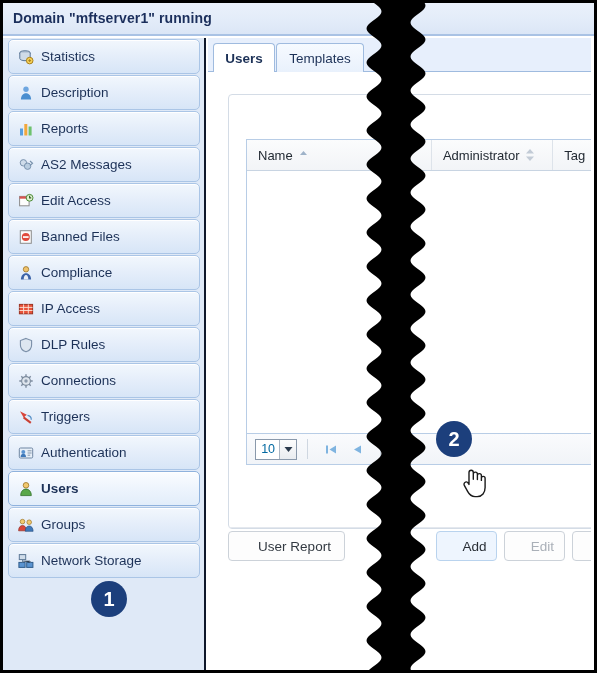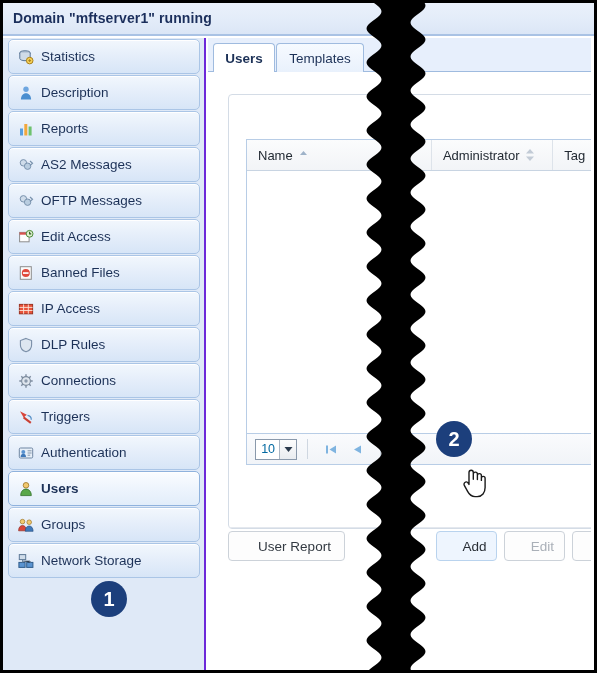--- a/index.html
+++ b/index.html
@@ -44,21 +44,21 @@
 
   
   .sidebar {
     position: absolute;
     left: 0;
     top: 35px;
     width: 203px;
     height: 635px;
     background: #dfe9f7;
     box-sizing: border-box;
-    border-right: 2px solid #6d28d9;
+    border-right: 2px solid #0f172a;
     overflow: hidden;
   }
   .nav-item {
     position: relative;
     height: 35px;
     margin: 1px 4px 1px 5px;
     background: linear-gradient(to bottom, #f2f7fd 0%, #e5eefa 48%, #d7e5f7 100%);
     border: 1px solid #aac5e6;
     border-radius: 5px;
     box-sizing: border-box;
@@ -355,47 +355,47 @@
               <circle cx="5.4" cy="5.8" r="3.2" fill="#cfdcea" stroke="#7a93ae" stroke-width="1"></circle>
               <circle cx="9.6" cy="9.2" r="3.2" fill="#b9cde0" stroke="#7a93ae" stroke-width="1"></circle>
               <path d="M12,4 l2.5,2.3 l-2.5,2.3" fill="none" stroke="#7a93ae" stroke-width="1.2"></path>
             </svg>
           </span>
           <span class="nav-label">AS2 Messages</span>
         </div>
         <div class="nav-item">
           <span class="nicon">
             <svg width="16" height="16" viewBox="0 0 16 16">
-              <circle cx="5.4" cy="5.8" r="3.2" fill="#cfdcea" stroke="#7a93ae" stroke-width="1"></circle>
-              <circle cx="9.6" cy="9.2" r="3.2" fill="#b9cde0" stroke="#7a93ae" stroke-width="1"></circle>
-              <path d="M12,4 l2.5,2.3 l-2.5,2.3" fill="none" stroke="#7a93ae" stroke-width="1.2"></path>
-            </svg>
-          </span>
-          <span class="nav-label">OFTP Messages</span>
-        </div>
-        <div class="nav-item">
-          <span class="nicon">
-            <svg width="16" height="16" viewBox="0 0 16 16">
               <rect x="1.6" y="3.4" width="9.5" height="9.4" fill="#fdfdfd" stroke="#8c8c8c" stroke-width="1"></rect>
               <rect x="1.6" y="3.4" width="9.5" height="2.3" fill="#d9534f"></rect>
               <circle cx="11.6" cy="4.8" r="3.4" fill="#dff0d0" stroke="#4d8c38" stroke-width="1"></circle>
               <path d="M11.6,2.8 v2.1 h1.6" stroke="#2f5c22" stroke-width="1.1" fill="none"></path>
             </svg>
           </span>
           <span class="nav-label">Edit Access</span>
         </div>
         <div class="nav-item">
           <span class="nicon">
             <svg width="16" height="16" viewBox="0 0 16 16">
               <rect x="2.3" y="1.7" width="11" height="12.6" fill="#fbfbfb" stroke="#8c8c8c" stroke-width="1"></rect>
               <circle cx="7.8" cy="8" r="4" fill="#e04a3c"></circle>
               <rect x="5" y="7.2" width="5.6" height="1.7" fill="#ffffff"></rect>
             </svg>
           </span>
           <span class="nav-label">Banned Files</span>
+        </div>
+        <div class="nav-item">
+          <span class="nicon">
+            <svg width="16" height="16" viewBox="0 0 16 16">
+              <circle cx="8" cy="4.3" r="2.7" fill="#f0c36d" stroke="#9b7426" stroke-width=".8"></circle>
+              <path d="M2.9,14.5 C2.9,10.5 5.2,8.2 8,8.2 C10.8,8.2 13.1,10.5 13.1,14.5 Z" fill="#3c63a8"></path>
+              <path d="M5.7,14.5 C5.7,11.6 6.6,10 8,10 C9.4,10 10.3,11.6 10.3,14.5 Z" fill="#e9eef6"></path>
+            </svg>
+          </span>
+          <span class="nav-label">Compliance</span>
         </div>
         <div class="nav-item">
           <span class="nicon">
             <svg width="16" height="16" viewBox="0 0 16 16">
               <rect x="1.4" y="3.4" width="13.2" height="9.4" fill="#e8533a" stroke="#9c3322" stroke-width="1"></rect>
               <path d="M1.4,6.4 h13.2 M1.4,9.5 h13.2 M5.6,3.4 v9.4 M10.3,3.4 v9.4" stroke="#fbe4d8" stroke-width=".9"></path>
             </svg>
           </span>
           <span class="nav-label">IP Access</span>
         </div>

